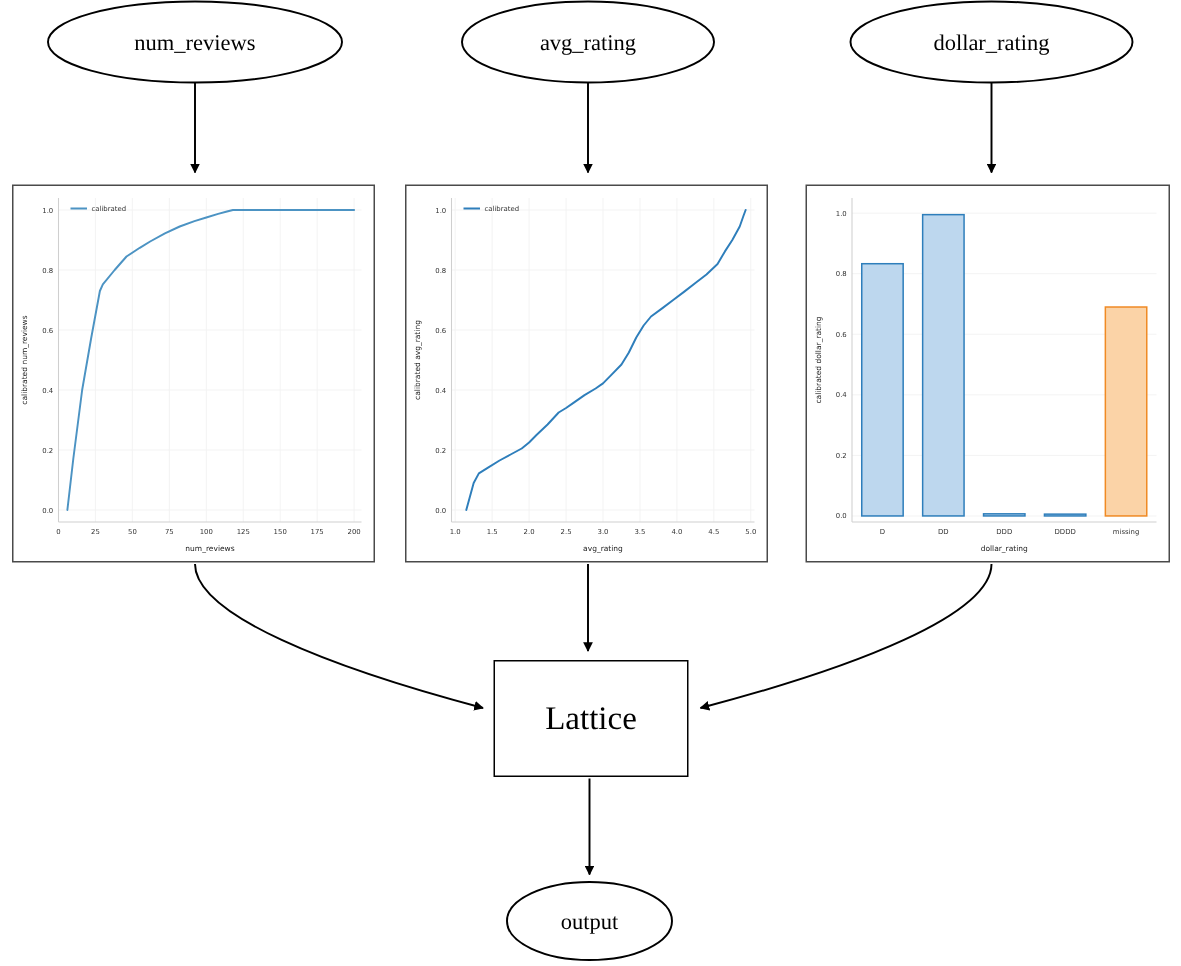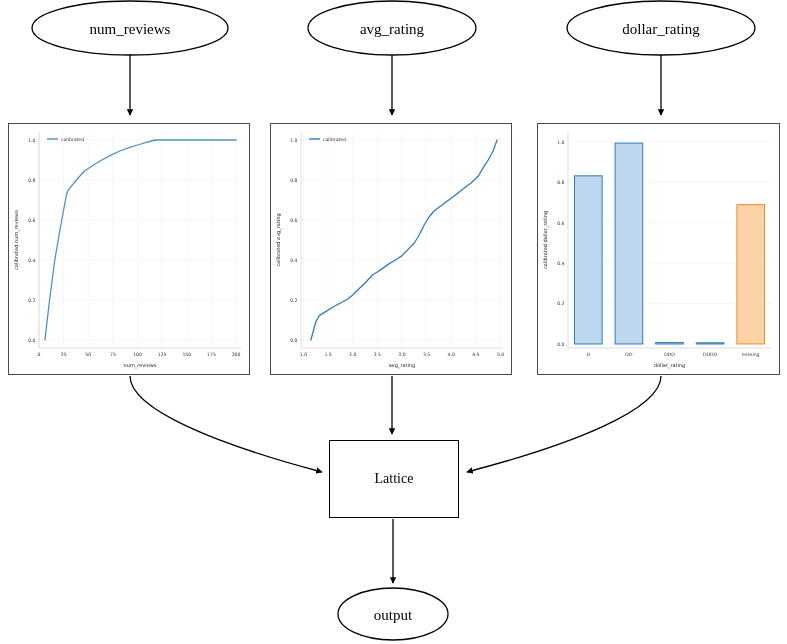--- a/index.html
+++ b/index.html
@@ -10,21 +10,21 @@
   .node-label{font-family:"Liberation Serif", serif;font-size:15px;fill:#000;}
   .chartbox{position:absolute;background:#fff;border:1px solid #4a4a4a;box-sizing:border-box;}
   .plot-svg{display:block;}
   .tick-text{font-family:"DejaVu Sans", sans-serif;font-size:4.6px;fill:#333;}
   .axis-title{font-family:"DejaVu Sans", sans-serif;font-size:5px;fill:#222;}
   .legend-text{font-family:"DejaVu Sans", sans-serif;font-size:4.6px;fill:#333;}
   .grid-line{stroke:#f2f2f2;stroke-width:0.6;}
   .spine{stroke:#cfcfcf;stroke-width:0.7;fill:none;}
   .lattice-box{position:absolute;border:1.6px solid #000;background:#fff;box-sizing:border-box;
                display:flex;align-items:center;justify-content:center;
-               font-family:"Liberation Serif", serif;font-size:14px;color:#000;}
+               font-family:"Liberation Serif", serif;font-size:22px;color:#000;}
 </style>
 </head>
 <body>
 
 <div id="stage">
 
   <div class="chartbox" id="chart-0" style="left: 8px; top: 123px; width: 242px; height: 252px;">
       <svg class="plot-svg" width="242" height="252" viewBox="0 0 242 252">
         <rect x="30" y="8" width="202" height="216" fill="#ffffff"></rect>
         <line class="grid-line" x1="30" y1="216" x2="232" y2="216"></line>

